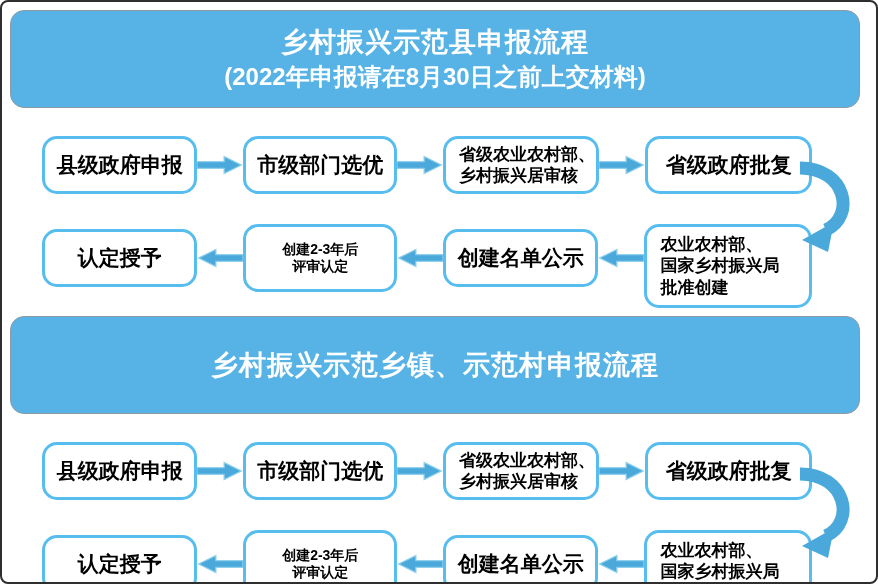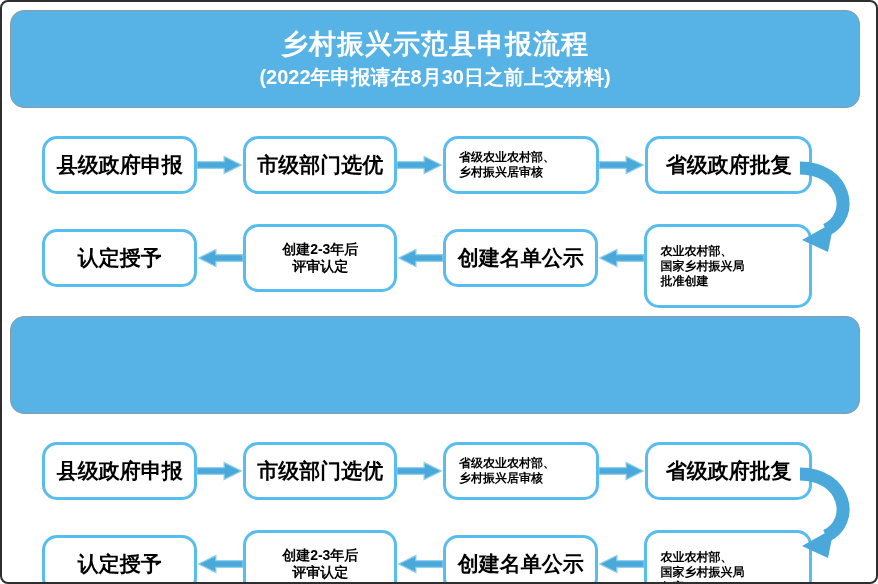--- a/index.html
+++ b/index.html
@@ -18,40 +18,40 @@
     border:2px solid var(--page-border);border-radius:8px;
     background:#fff;overflow:hidden;padding:8px 14px 0 6px;
   }
   .banner{
     box-sizing:border-box;margin:0 2px;height:98px;
     background:var(--header-bg);border:1px solid #8c9aa3;border-radius:14px;
     display:flex;flex-direction:column;justify-content:center;align-items:center;row-gap:9px;
     color:var(--header-text);
   }
   .banner-title{font-size:27px;font-weight:800;letter-spacing:1px;line-height:1;}
-  .banner-subtitle{font-size:20px;font-weight:600;line-height:1;}
+  .banner-subtitle{font-size:24px;font-weight:600;line-height:1;}
   .banner.second{margin-top:8px;}
   .flow{position:relative;margin-top:28px;padding:0 50px 0 6px;}
   .row{display:flex;align-items:center;}
   .row.bottom{margin-top:14px;min-height:84px;}
   .box{
     box-sizing:border-box;background:#fff;
     border:3px solid var(--box-border);border-radius:15px;
     display:flex;align-items:center;justify-content:center;
     font-weight:700;color:var(--box-text);text-align:center;
   }
   .box .box-label{white-space:pre-line;line-height:1.25;}
   .box.align-left{justify-content:flex-start;text-align:left;padding-left:13px;}
   .c1{width:166px;margin-left:28px;}.c2{width:164px;}.c3{width:166px;}.c4{width:178px;}
   .h-std{height:58px;}
   .h-two{height:68px;}
   .h-tall{height:84px;margin-top:16px;}
   .fs-big{font-size:21px;}
   .fs-mid{font-size:14px;}
-  .fs-sm{font-size:12px;}
+  .fs-sm{font-size:17px;}
   .arrow{flex:1;display:flex;align-items:center;justify-content:center;}
   .arrow svg{width:46px;height:26px;display:block;}
   .arrow polygon{fill:var(--arrow-fill);stroke:var(--arrow-stroke);stroke-width:1.5;}
   .curve{position:absolute;right:0;top:24px;width:62px;height:96px;}
   .curve path{stroke:var(--arrow-fill);stroke-width:13;fill:none;}
   .curve polygon{fill:var(--arrow-fill);}
 </style>
 </head>
 <body>
 
@@ -131,20 +131,21 @@
 
       <svg class="curve" viewBox="0 0 62 96">
         <path d="M 0 8 C 46 8, 56 56, 26 70"></path>
         <polygon points="2,80 34,62 28,92"></polygon>
       </svg>
     </div>
   </section>
 
   <section>
     <div class="banner second">
+      <div class="banner-title">乡村振兴示范乡镇、示范村申报流程</div>
     </div>
 
     <div class="flow">
 
       <div class="row top">
         <div class="box c1 h-std fs-big">
           <span class="box-label">县级政府申报</span>
         </div>
         <div class="arrow">
           <svg viewBox="0 0 56 26">

